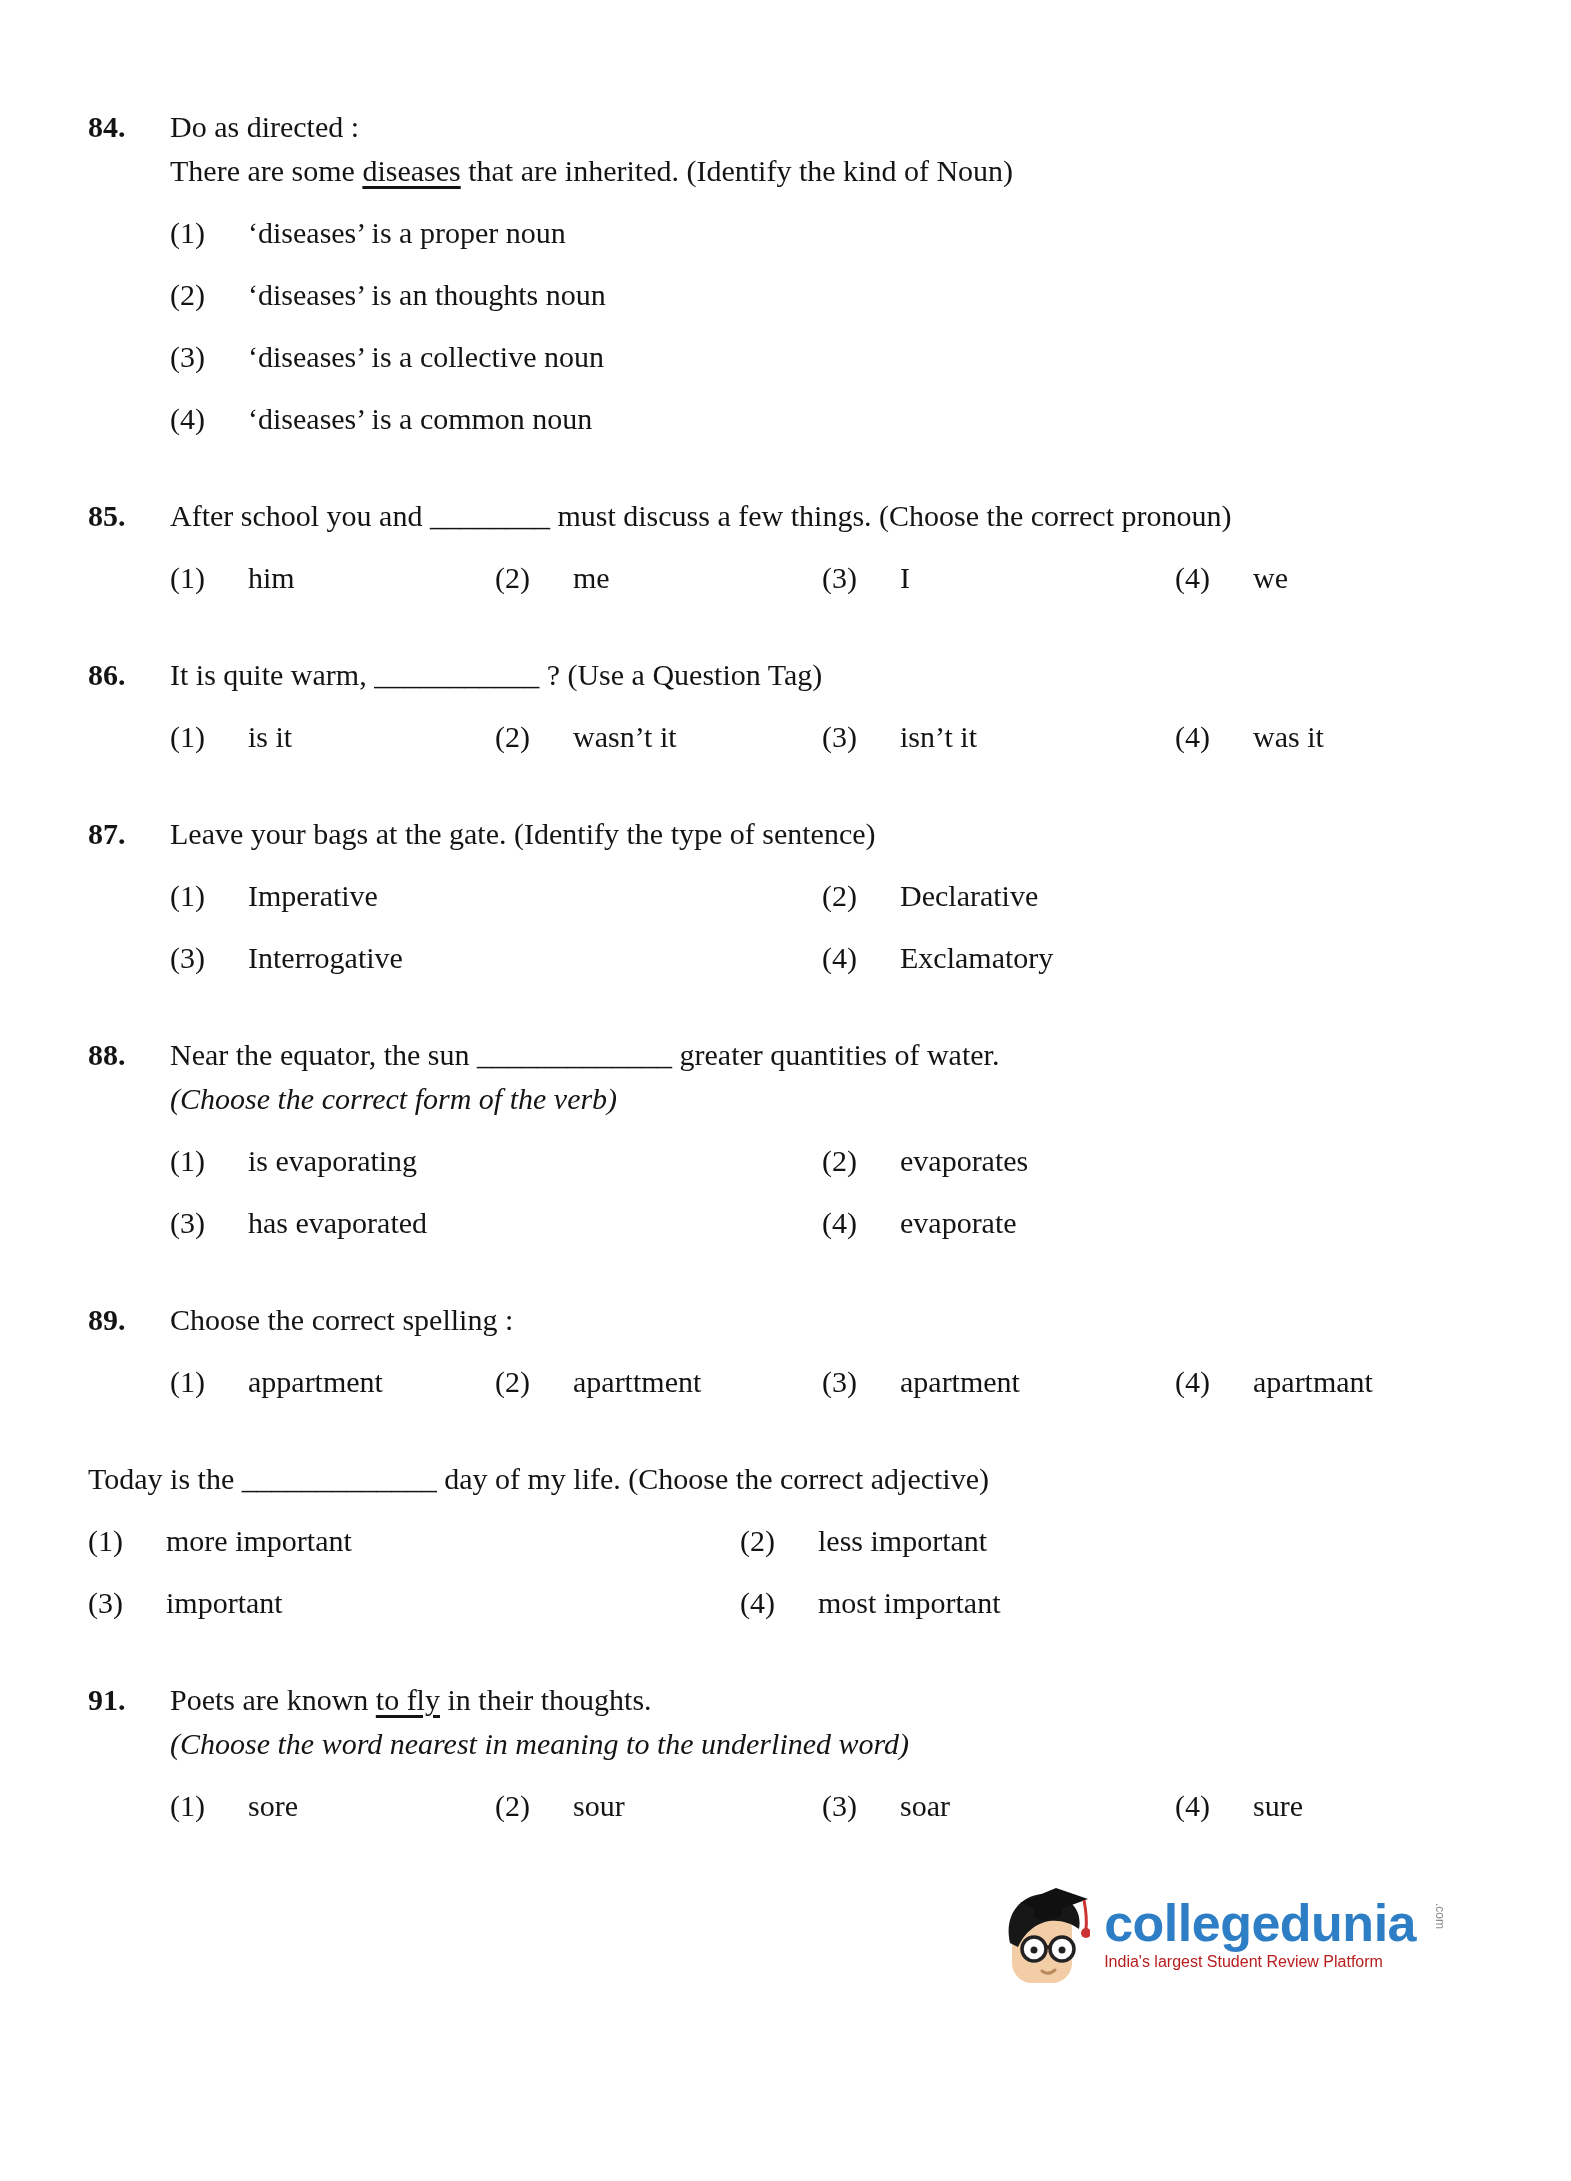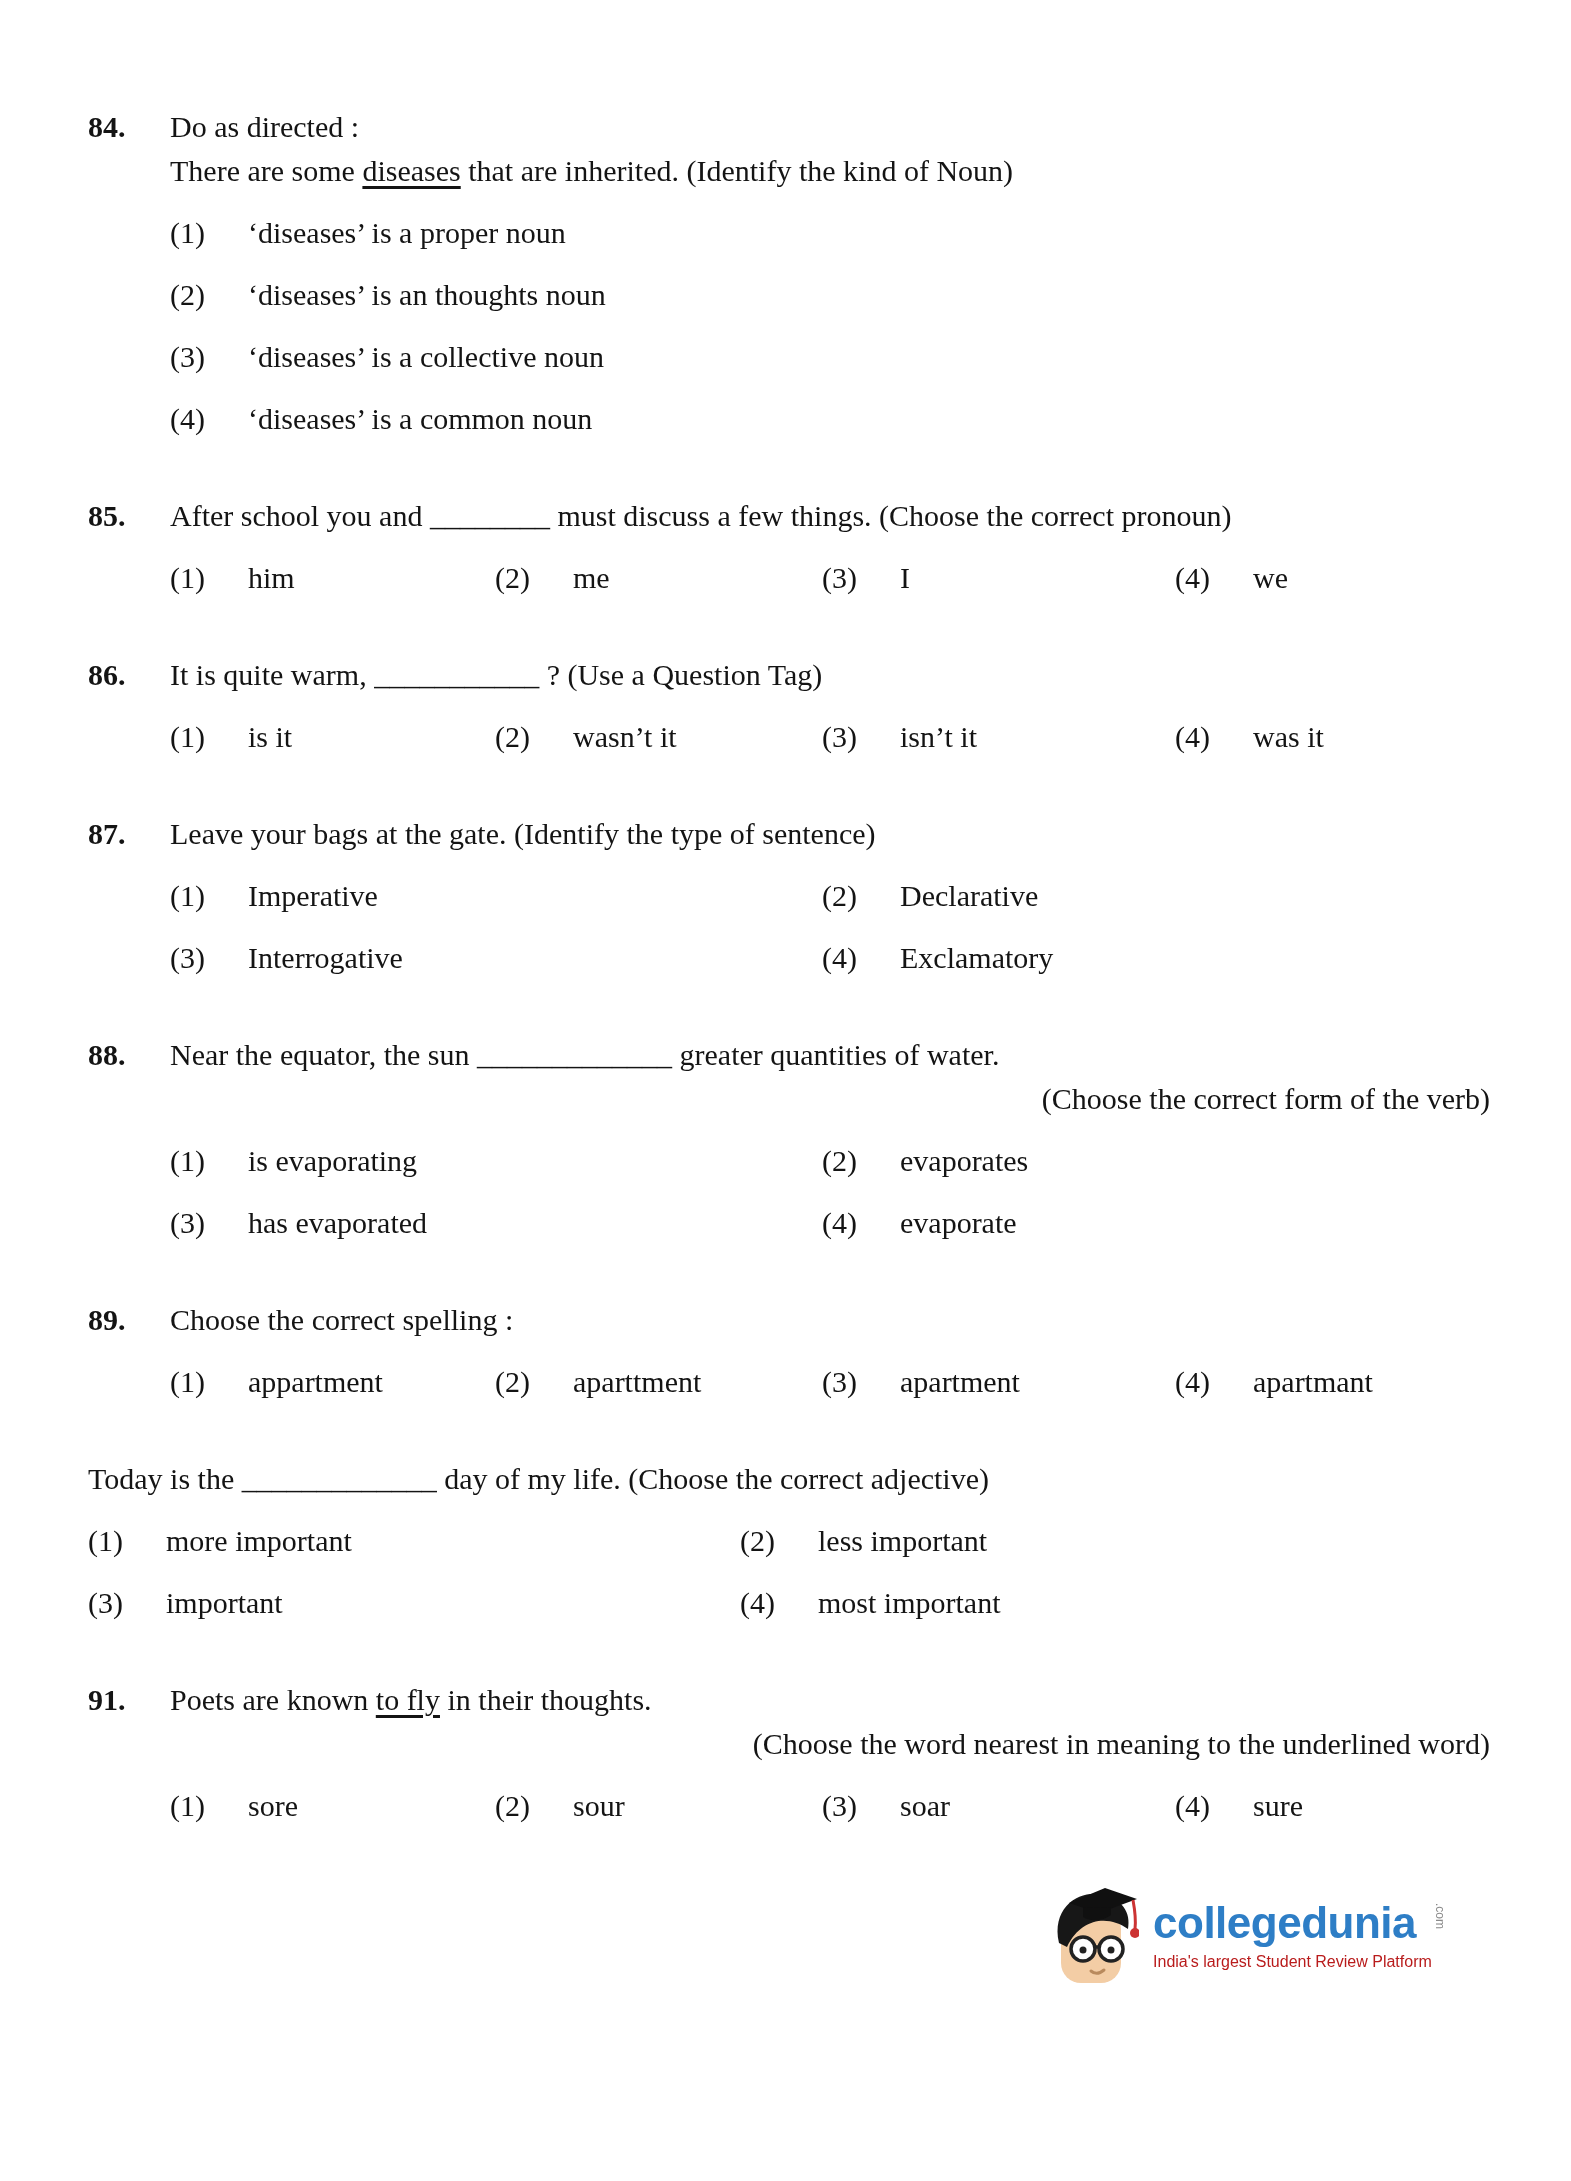--- a/index.html
+++ b/index.html
@@ -7,38 +7,38 @@
   body {
     width:1571px; height:2181px; overflow:hidden;
     font-family:"Liberation Serif", serif;
     font-size:30px; line-height:44px; color:#141414;
   }
   .page { padding:105px 81px 0 88px; }
   .question { display:flex; margin-bottom:53px; }
   .q-num { flex:0 0 82px; font-weight:bold; }
   .q-body { flex:1; min-width:0; }
   .q-text { }
-  .q-hint { text-align:right; }
+  .q-hint { text-align:left;font-style:italic; }
   .underlined { text-decoration:underline; text-underline-offset:5px; }
   .options { margin-top:18px; }
   .opt { display:flex; align-items:baseline; }
   .opt-num { flex:0 0 78px; }
   .opt-text { }
   .opts-list .opt + .opt { margin-top:18px; }
   .opts-4 { display:grid; grid-template-columns:325px 327px 353px auto; }
   .opts-2 { display:grid; grid-template-columns:652px auto; row-gap:18px; }
   
   .footer { margin-top:45px; display:flex; justify-content:flex-end; padding-right:28px; }
   .logo { display:flex; align-items:center; gap:14px; }
   .logo-badge { width:96px; height:110px; flex:0 0 auto; }
   .logo-text { display:flex; flex-direction:column; }
   .brand-row { display:flex; align-items:flex-start; }
   .brand {
     font-family:"Liberation Sans", sans-serif;
-    font-weight:bold; font-size:44px; line-height:48px;
+    font-weight:bold; font-size:52px; line-height:48px;
     color:#2e7ec6; letter-spacing:-0.5px;text-align:right;
   }
   .brand-suffix {
     font-family:"Liberation Sans", sans-serif;
     font-size:12px; color:#8a8a8a;
     writing-mode:vertical-rl; margin-left:2px; margin-top:4px;
   }
   .tagline {
     font-family:"Liberation Sans", sans-serif;
     font-size:16px; line-height:22px; color:#b91c1c; margin-top:4px;

